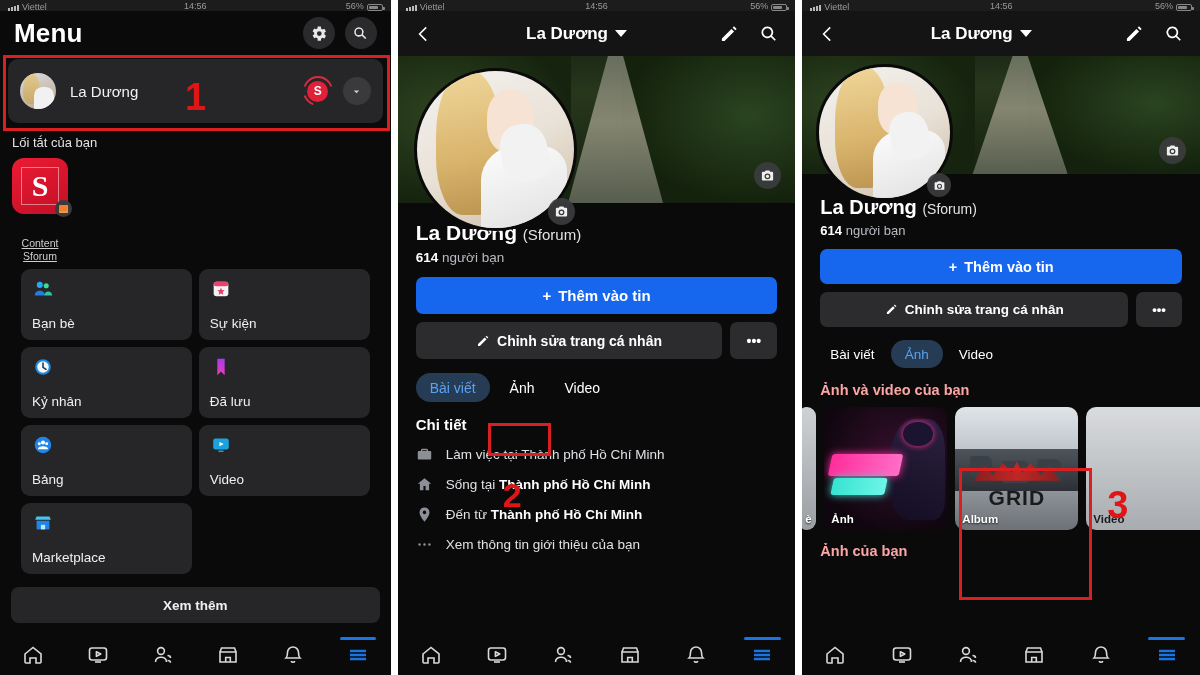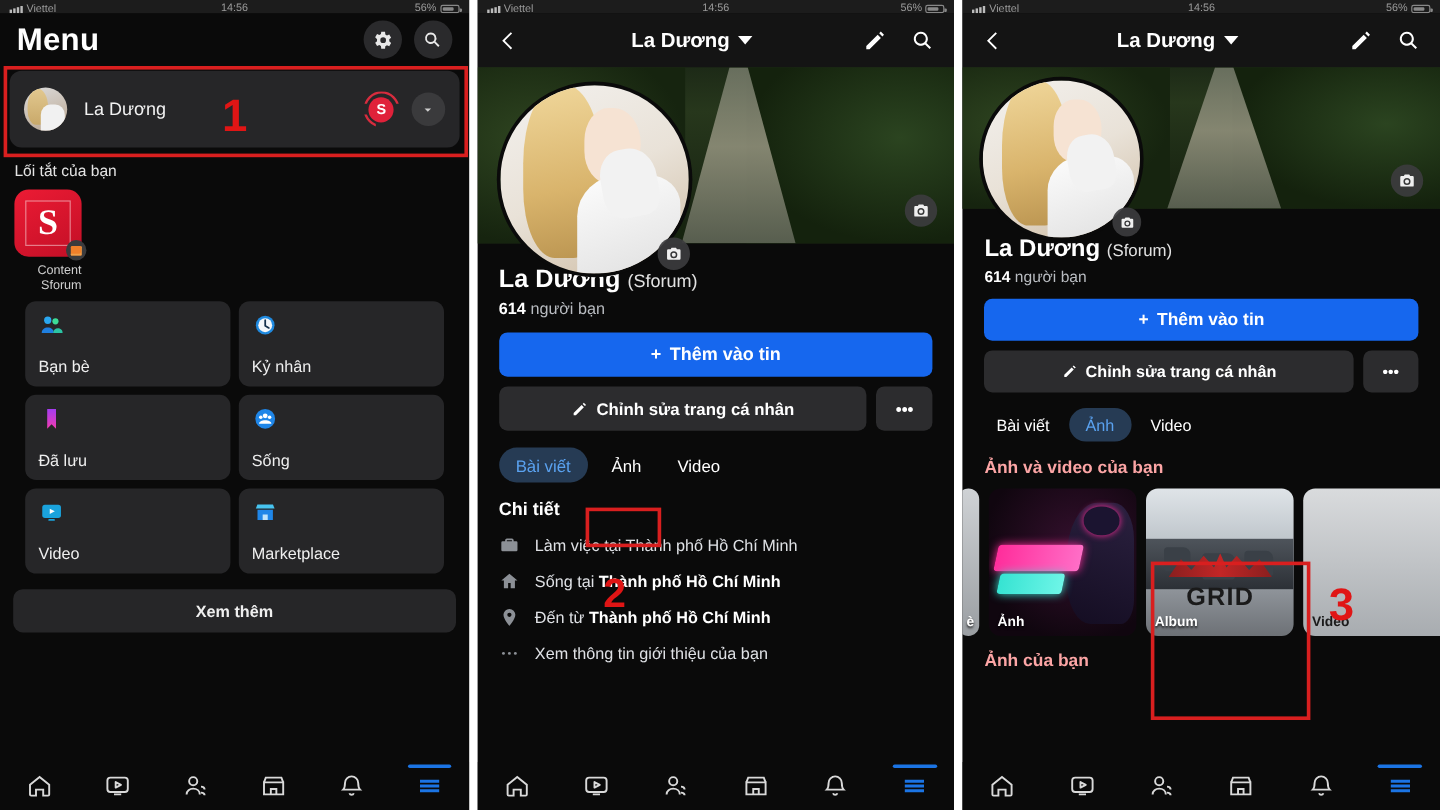--- a/index.html
+++ b/index.html
@@ -58,21 +58,21 @@
   .shortcut { width:56px; margin:2px 0 0 12px; }
   .sc-tile { width:56px; height:56px; border-radius:12px; background:linear-gradient(150deg,#ec1b34,#c20f26);
              position:relative; display:flex; align-items:center; justify-content:center; }
   .sc-tile .s { font-size:30px; font-weight:bold; color:#fff; font-family:"Liberation Serif",serif;
                 transform:skewX(-6px); }
   .sc-tile .frame { position:absolute; inset:9px; border:1px solid rgba(255,255,255,.45); }
   .sc-badge { position:absolute; right:-4px; bottom:-3px; width:17px; height:17px; border-radius:50%;
               background:#3b3b3d; display:flex; align-items:center; justify-content:center; }
   .sc-badge i { width:9px; height:8px; background:#f0802a; border-radius:1px; display:block;
                 box-shadow:-1px -2px 0 -0.5px #f0a04a inset; }
-  .sc-name { font-size:10.5px; color:#cfcfcf; text-align:right; line-height:1.25; margin-top:5px; }
+  .sc-name { font-size:10.5px; color:#cfcfcf; text-align:center; line-height:1.25; margin-top:23px;text-decoration:underline; }
 
   .grid { display:grid; grid-template-columns:1fr 1fr; gap:7px; padding:6px 21px 0; }
   .gcard { background:#262628; border-radius:9px; height:71px; padding:9px 11px; display:flex;
            flex-direction:column; justify-content:space-between; }
   .gcard .gi { width:22px; height:22px; }
   .gcard .gl { font-size:13.5px; color:#efefef; }
 
   .see-more { margin:13px 11px 0; height:36px; background:#262628; border-radius:8px;
               display:flex; align-items:center; justify-content:center; color:#efefef;
               font-size:13.5px; font-weight:bold; }
@@ -260,20 +260,30 @@
               <circle cx="15.5" cy="8.5" r="2.8" fill="#3ddc97"></circle>
               <path d="M3 19c0-3.3 2.6-5 5.5-5s5.5 1.7 5.5 5z" fill="#1f7fe0"></path>
               <path d="M13.5 19c0-2.8 2-4.2 4.2-4.2S22 16.2 22 19z" fill="#2bc4a4"></path>
             </svg>
         </span>
         <span class="gl">Bạn bè</span>
       </div>
       <div class="gcard">
         <span class="gi">
           <svg viewBox="0 0 24 24">
+              <rect x="4" y="4" width="16" height="16" rx="3" fill="#f3f3f3"></rect>
+              <rect x="4" y="4" width="16" height="5" rx="2.5" fill="#e8436f"></rect>
+              <path d="M12 10.5l1.2 2.5 2.8.4-2 2 .5 2.8-2.5-1.3-2.5 1.3.5-2.8-2-2 2.8-.4z" fill="#e8436f"></path>
+            </svg>
+        </span>
+        <span class="gl">Sự kiện</span>
+      </div>
+      <div class="gcard">
+        <span class="gi">
+          <svg viewBox="0 0 24 24">
               <circle cx="12" cy="12" r="8.5" fill="#1f8ae0"></circle>
               <circle cx="12" cy="12" r="6.3" fill="#f4f7fa"></circle>
               <path d="M12 7.5v5l3.3 2" stroke="#16314d" stroke-width="1.6" fill="none" stroke-linecap="round"></path>
             </svg>
         </span>
         <span class="gl">Kỷ nhân</span>
       </div>
       <div class="gcard">
         <span class="gi">
           <svg viewBox="0 0 24 24">
@@ -291,21 +301,21 @@
       <div class="gcard">
         <span class="gi">
           <svg viewBox="0 0 24 24">
               <circle cx="12" cy="12" r="9" fill="#1f86e8"></circle>
               <circle cx="12" cy="9.3" r="2.2" fill="#fff"></circle>
               <circle cx="8" cy="10.6" r="1.6" fill="#fff"></circle>
               <circle cx="16" cy="10.6" r="1.6" fill="#fff"></circle>
               <path d="M6.4 16.6c0-2 2.5-3.2 5.6-3.2s5.6 1.2 5.6 3.2z" fill="#fff"></path>
             </svg>
         </span>
-        <span class="gl">Sống</span>
+        <span class="gl">Bảng</span>
       </div>
       <div class="gcard">
         <span class="gi">
           <svg viewBox="0 0 24 24">
               <rect x="3.5" y="5" width="17" height="12" rx="2.5" fill="#1aa3dd"></rect>
               <path d="M10.3 8.6l4.6 2.4-4.6 2.4z" fill="#fff"></path>
               <rect x="9" y="18" width="6" height="1.6" rx=".8" fill="#1aa3dd"></rect>
             </svg>
         </span>
         <span class="gl">Video</span>

